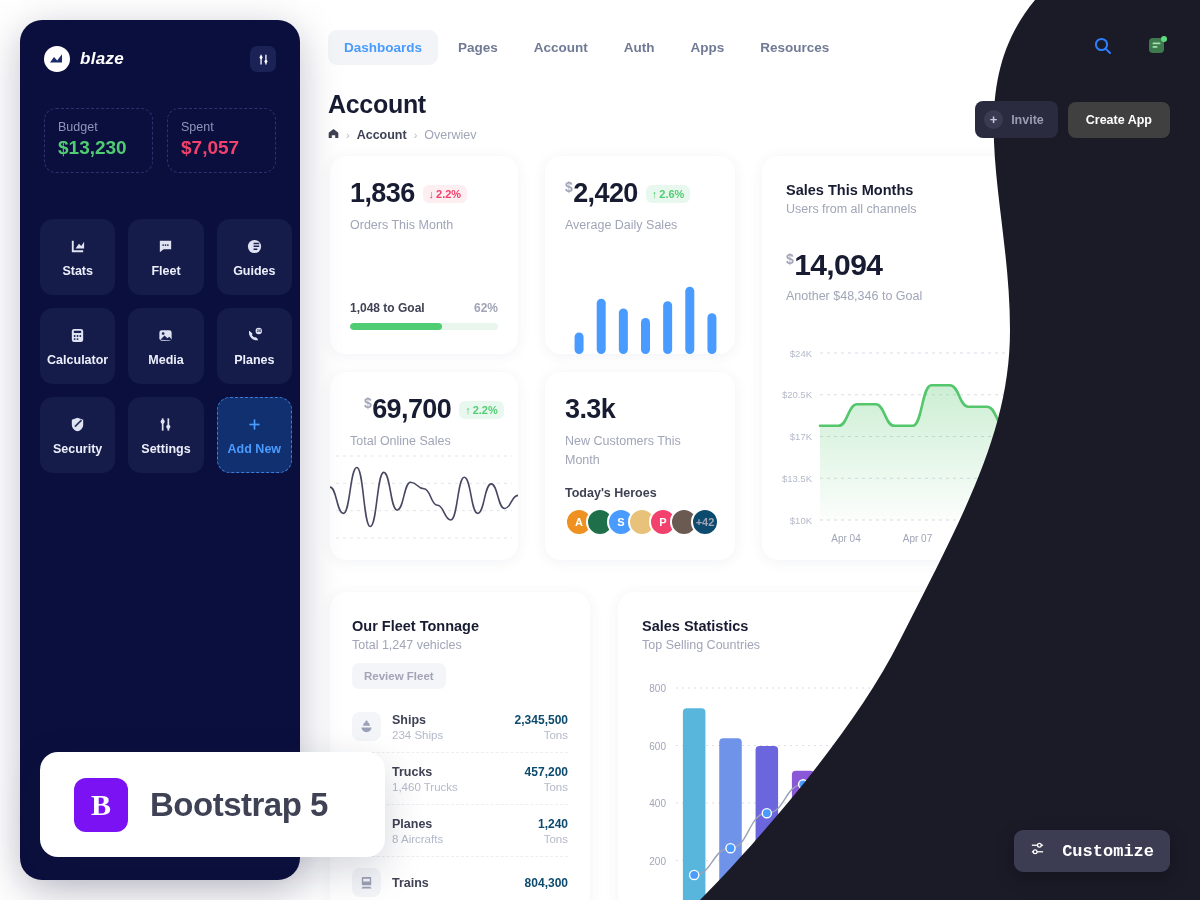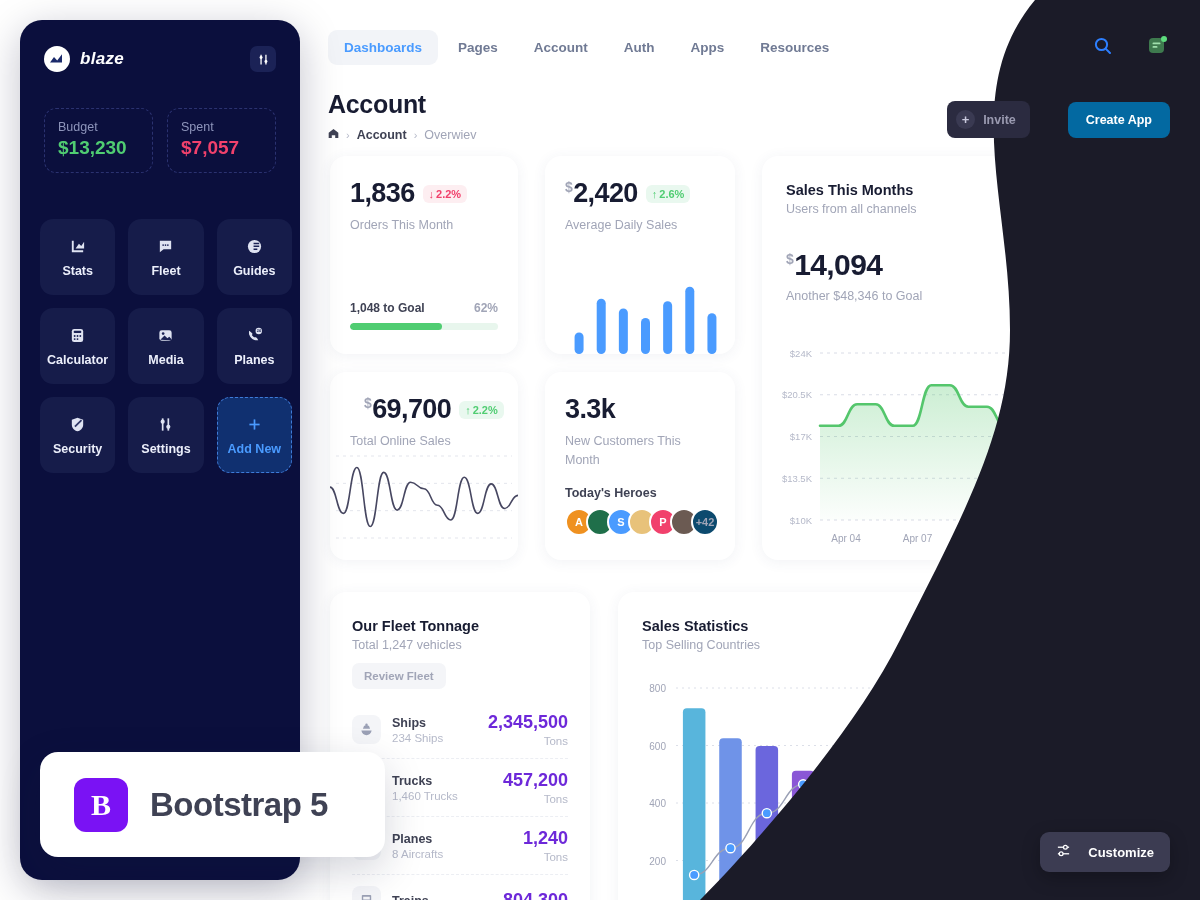--- a/index.html
+++ b/index.html
@@ -59,21 +59,21 @@
   .crumb { color:#3f4254; font-weight:700; }
   .crumb.muted { color:#a1a5b7; font-weight:400; }
   .crumb-sep { color:#b5b9c9; font-size:11px; }
 
   .head-actions { position:absolute; right:30px; top:101px; display:flex; align-items:center; gap:10px; z-index:50; }
   .btn-invite {
     display:flex; align-items:center; gap:8px; background:#2b2b40; color:#9a9ab0;
     font-size:12.5px; font-weight:700; padding:9px 14px 9px 9px; border-radius:8px;
   }
   .plus-circ { width:19px; height:19px; border-radius:50%; background:#3a3a52; display:flex; align-items:center; justify-content:center; color:#c9c9dd; font-size:13px; line-height:1; }
-  .btn-create { background:#0369a1; color:#fff; font-size:12.5px; font-weight:700; padding:11px 18px; border-radius:8px;margin-left:28px; }
+  .btn-create { background:#404040; color:#fff; font-size:12.5px; font-weight:700; padding:11px 18px; border-radius:8px; }
 
   
   .card { position:absolute; background:#fff; border-radius:16px; box-shadow:0 2px 14px rgba(60,70,110,.07); z-index:20; }
 
   .c1 { left:330px; top:156px; width:188px; height:198px; }
   .c2 { left:545px; top:156px; width:190px; height:198px; }
   .c3 { left:762px; top:156px; width:408px; height:404px; }
   .c4 { left:330px; top:372px; width:188px; height:188px; }
   .c5 { left:545px; top:372px; width:190px; height:188px; }
   .c6 { left:330px; top:592px; width:260px; height:330px; }
@@ -102,32 +102,32 @@
   .av:first-child { margin-left:0; }
   .av.more { background:#0c4a6e; color:#a1a5b7; }
 
   .review-btn { display:inline-block; background:#f4f5f8; color:#a1a5b7; font-size:11.5px; font-weight:700; padding:7px 12px; border-radius:7px; margin-top:11px; }
 
   .fleet-row { display:flex; align-items:center; gap:11px; padding:11px 0; border-bottom:1px dashed #eceef3; }
   .fleet-row:last-child { border-bottom:none; }
   .fleet-ico { width:29px; height:29px; border-radius:8px; background:#f4f5f8; display:flex; align-items:center; justify-content:center; flex:0 0 29px; }
   .fleet-name { font-size:12.5px; font-weight:700; color:#3f4254; }
   .fleet-cnt { font-size:11.5px; color:#b5b9c9; margin-top:2px; }
-  .fleet-val { font-size:18px; font-weight:700; color:#6d28d9; text-align:right; }
+  .fleet-val { font-size:12px; font-weight:700; color:#0c4a6e; text-align:right; }
   .fleet-unit { font-size:11.5px; color:#b5b9c9; text-align:right; margin-top:2px; }
 
   .axis-txt { font-size:9.5px; fill:#b5b9c9; font-family:"Liberation Sans", sans-serif; }
   .axis-txt2 { font-size:10px; fill:#a1a5b7; font-family:"Liberation Sans", sans-serif; }
 
   
   .customize {
     position:absolute; right:30px; bottom:28px; z-index:80;
     display:flex; align-items:center; gap:17px;
-    background:#3c3c52; color:#fff; font-size:13px; font-weight:700;
-    padding:11px 16px; border-radius:9px; box-shadow:0 6px 18px rgba(0,0,0,.25);
+    background:#3c3c52; color:#fff; font-size:17px; font-weight:700;
+    padding:11px 16px; border-radius:9px; box-shadow:0 6px 18px rgba(0,0,0,.25);font-family:Liberation Mono, monospace;
   }
 
   
   .bs-badge {
     position:absolute; left:40px; bottom:43px; z-index:90;
     width:345px; height:105px; background:#fff; border-radius:18px;
     display:flex; align-items:center; gap:22px; padding-left:34px;
     box-shadow:0 14px 40px rgba(20,25,60,.18);
   }
   .bs-logo { width:54px; height:54px; background:#7a12f4; border-radius:12px; display:flex; align-items:center; justify-content:center; position:relative; }

